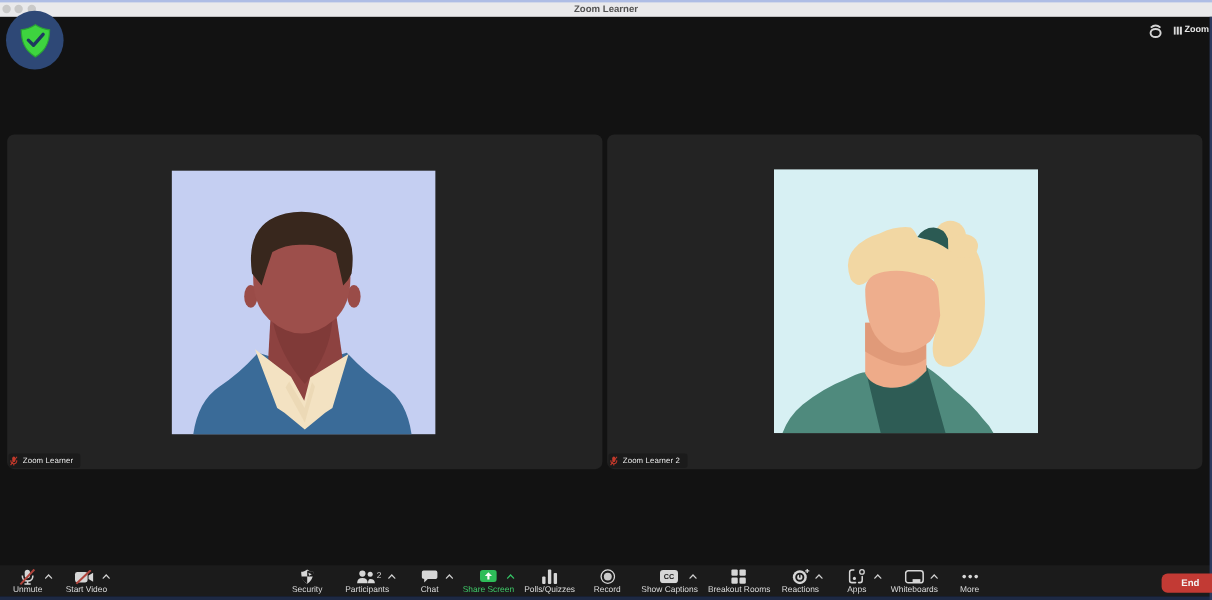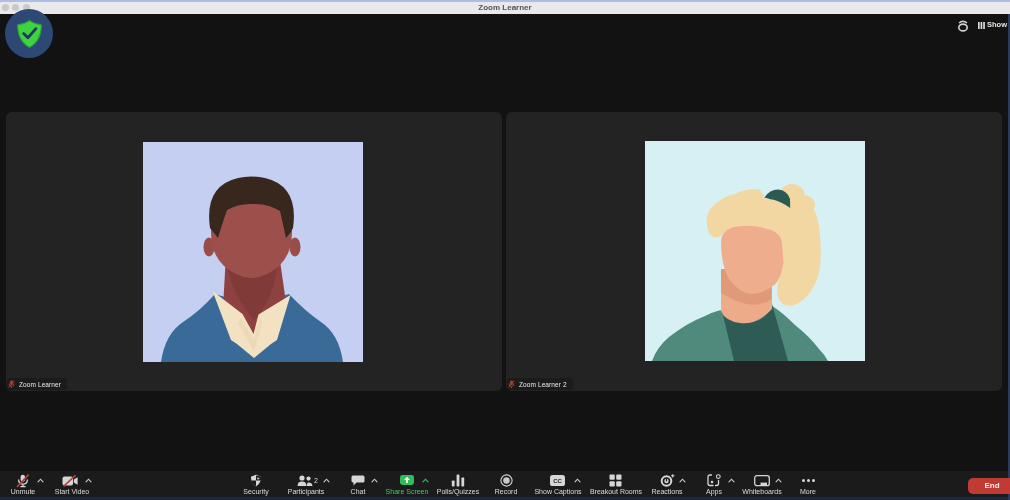--- a/index.html
+++ b/index.html
@@ -37,21 +37,21 @@
 
   <svg style="position:absolute;left:956px;top:19px;" width="14" height="13" viewBox="0 0 14 13">
     <path d="M3 4 Q7 0.5 11 4" fill="none" stroke="#d4d4d4" stroke-width="1.6"></path>
     <ellipse cx="7" cy="8.5" rx="4.2" ry="3.4" fill="none" stroke="#d4d4d4" stroke-width="1.6"></ellipse>
   </svg>
   <svg style="position:absolute;left:978px;top:22px;" width="7" height="7" viewBox="0 0 7 7">
     <rect x="0" y="0" width="1.7" height="7" fill="#d9d9d9"></rect>
     <rect x="2.6" y="0" width="1.7" height="7" fill="#d9d9d9"></rect>
     <rect x="5.2" y="0" width="1.7" height="7" fill="#d9d9d9"></rect>
   </svg>
-  <div class="viewbox" style="left:987px;">Show</div>
+  <div class="viewbox" style="left:987px;">Zoom</div>
 
   <div class="tile" style="left:6px;">
     <svg class="avatar" style="left:137px;" viewBox="0 0 220 220">
       <rect width="220" height="220" fill="#c5cff2"></rect>
 
       <path d="M18 220 Q22 192 40 180 Q57 169 72 152 L108.5 163 L146 152 Q162 169 178 180 Q196 192 200 220 Z" fill="#3a6b98"></path>
 
       <path d="M83 112 L136 112 L142.5 157 L111 195 L80.5 157 Z" fill="#8d4240"></path>
 
       <path d="M84 124 L134 124 Q132 154 111 178 Q90 154 84 124 Z" fill="#803a38"></path>

